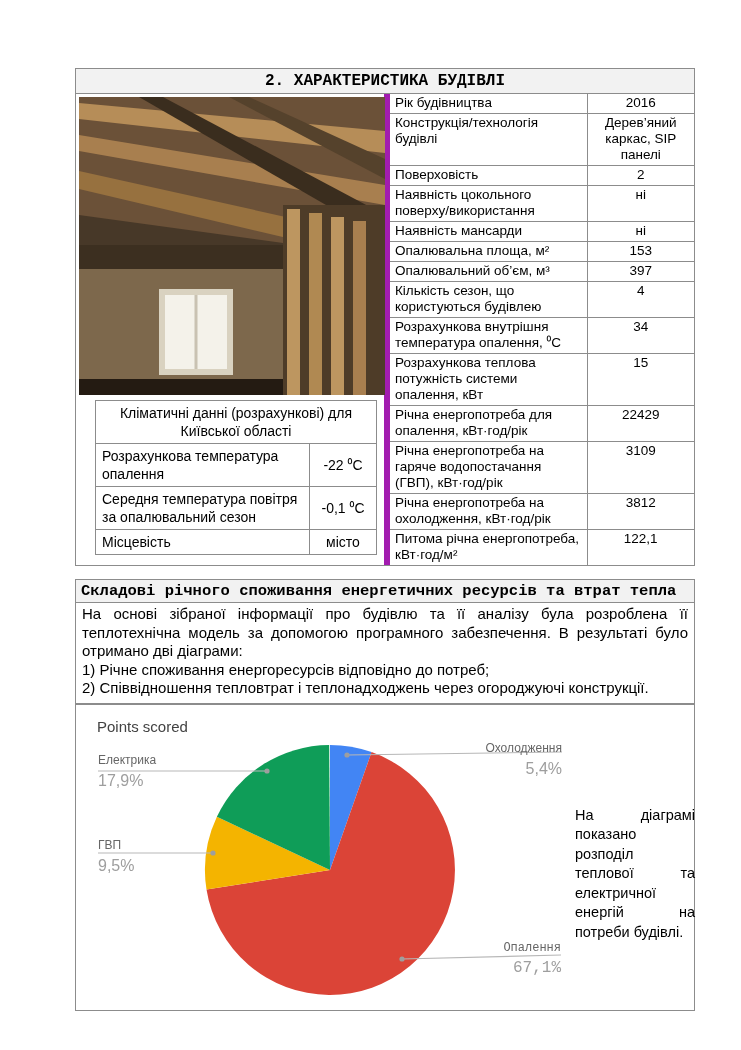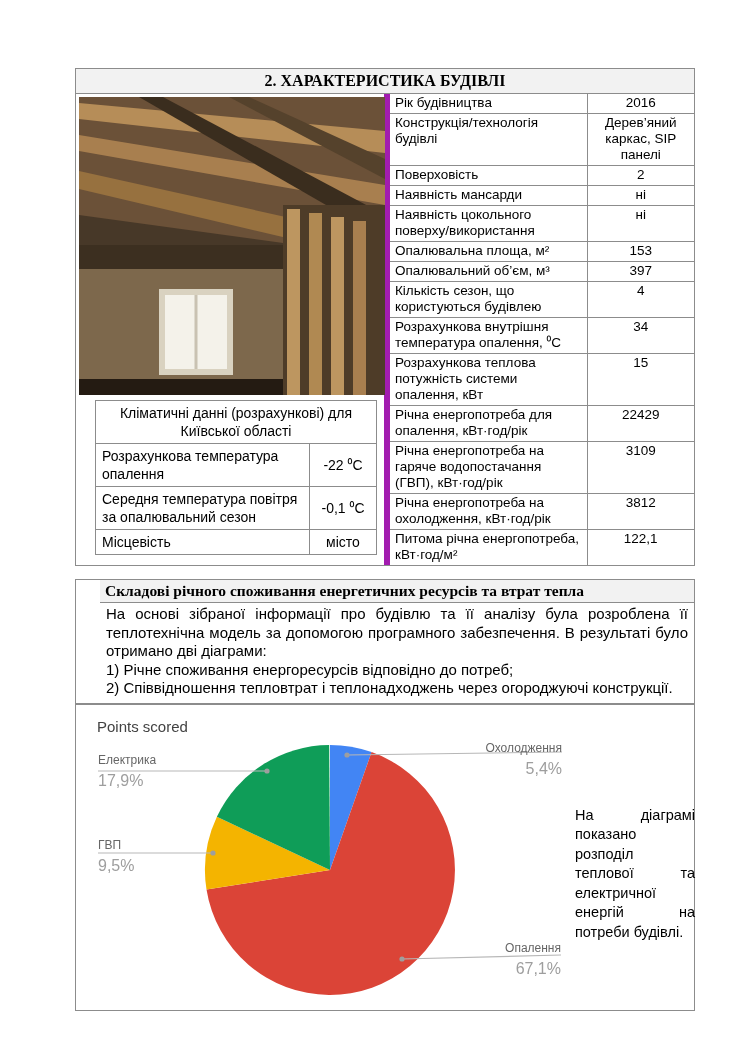--- a/index.html
+++ b/index.html
@@ -11,21 +11,21 @@
     position:relative;
     overflow:hidden;
   }
   .page { position:absolute; left:75px; top:68px; width:620px; }
 
   
   .box { border:1px solid #8c8c8c; background:#fff; }
   .box-title {
     background:#f2f2f2;
     border-bottom:1px solid #8c8c8c;
-    font-family:Liberation Serif, serif;
+    font-family:Liberation Mono, monospace;
     font-weight:bold;
     font-size:16px;
     padding:3px 6px;
   }
   .box1-title { text-align:center; }
   .box1-body { display:flex; align-items:stretch; }
   .left-col { width:314px; border-right:6px solid #a21caf; }
   .right-col { flex:1; }
 
   .photo-wrap { padding:3px; }
@@ -56,21 +56,21 @@
   table.chars td {
     border-bottom:1px solid #8c8c8c;
     padding:1px 5px 2px 5px;
     vertical-align:top;
   }
   table.chars tr:last-child td { border-bottom:none; }
   table.chars td.lbl { width:197px; }
   table.chars td.val { border-left:1px solid #8c8c8c; text-align:center; }
 
   
-  .box2 { margin-top:13px;padding-left:24px; }
+  .box2 { margin-top:13px; }
   .box2-title { font-size:15.5px; padding:2px 5px; }
   .box2-text {
     padding:2px 6px 5px 6px;
     font-size:15px;
     line-height:18.5px;
   }
   .box2-text .para { text-align:justify; }
 
   
   .box3 { margin-top:0; height:307px; position:relative; }
@@ -81,21 +81,21 @@
   }
   .chart-area svg.pie { position:absolute; left:0; top:0; }
 
   .callout { position:absolute; line-height:13px; }
   .callout .co-name { font-size:12px; color:#666666; }
   .callout .co-pct  { font-size:16px; color:#9e9e9e; margin-top:7px; }
   .callout.right { text-align:right; }
   .co-elektryka   { left:22px;  top:49px; }
   .co-gvp         { left:22px;  top:134px; }
   .co-okholod     { right:132px; top:37px; }
-  .co-opalennia   { right:133px; top:237px; }
+  .co-opalennia   { right:133px; top:237px;font-family:Liberation Mono, monospace; }
 
   .side-note {
     position:absolute; left:499px; top:101px; width:120px;
     font-size:14.5px; line-height:19.5px;
     text-align:justify;
   }
 </style>
 </head>
 <body>
 
@@ -159,25 +159,25 @@
               </tr>
               <tr>
                 <td class="lbl">Конструкція/технологія будівлі</td>
                 <td class="val">Дерев’яний каркас, SIP панелі</td>
               </tr>
               <tr>
                 <td class="lbl">Поверховість</td>
                 <td class="val">2</td>
               </tr>
               <tr>
+                <td class="lbl">Наявність цокольного поверху/використання</td>
+                <td class="val">ні</td>
+              </tr>
+              <tr>
                 <td class="lbl">Наявність мансарди</td>
-                <td class="val">ні</td>
-              </tr>
-              <tr>
-                <td class="lbl">Наявність цокольного поверху/використання</td>
                 <td class="val">ні</td>
               </tr>
               <tr>
                 <td class="lbl">Опалювальна площа, м²</td>
                 <td class="val">153</td>
               </tr>
               <tr>
                 <td class="lbl">Опалювальний об’єм, м³</td>
                 <td class="val">397</td>
               </tr>

